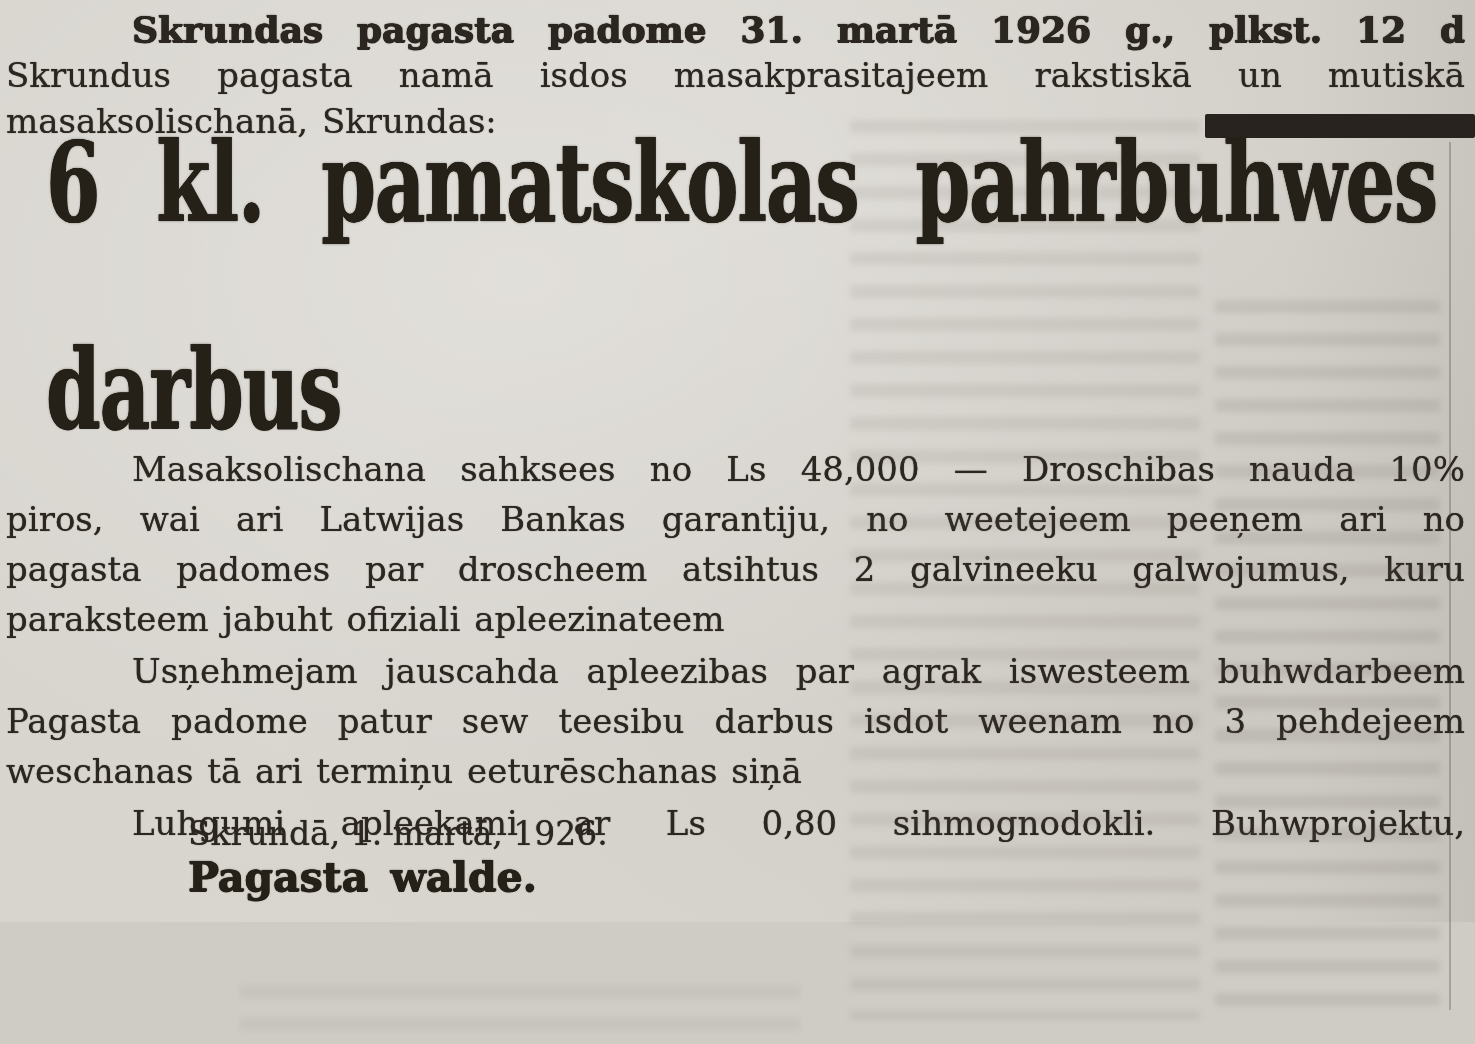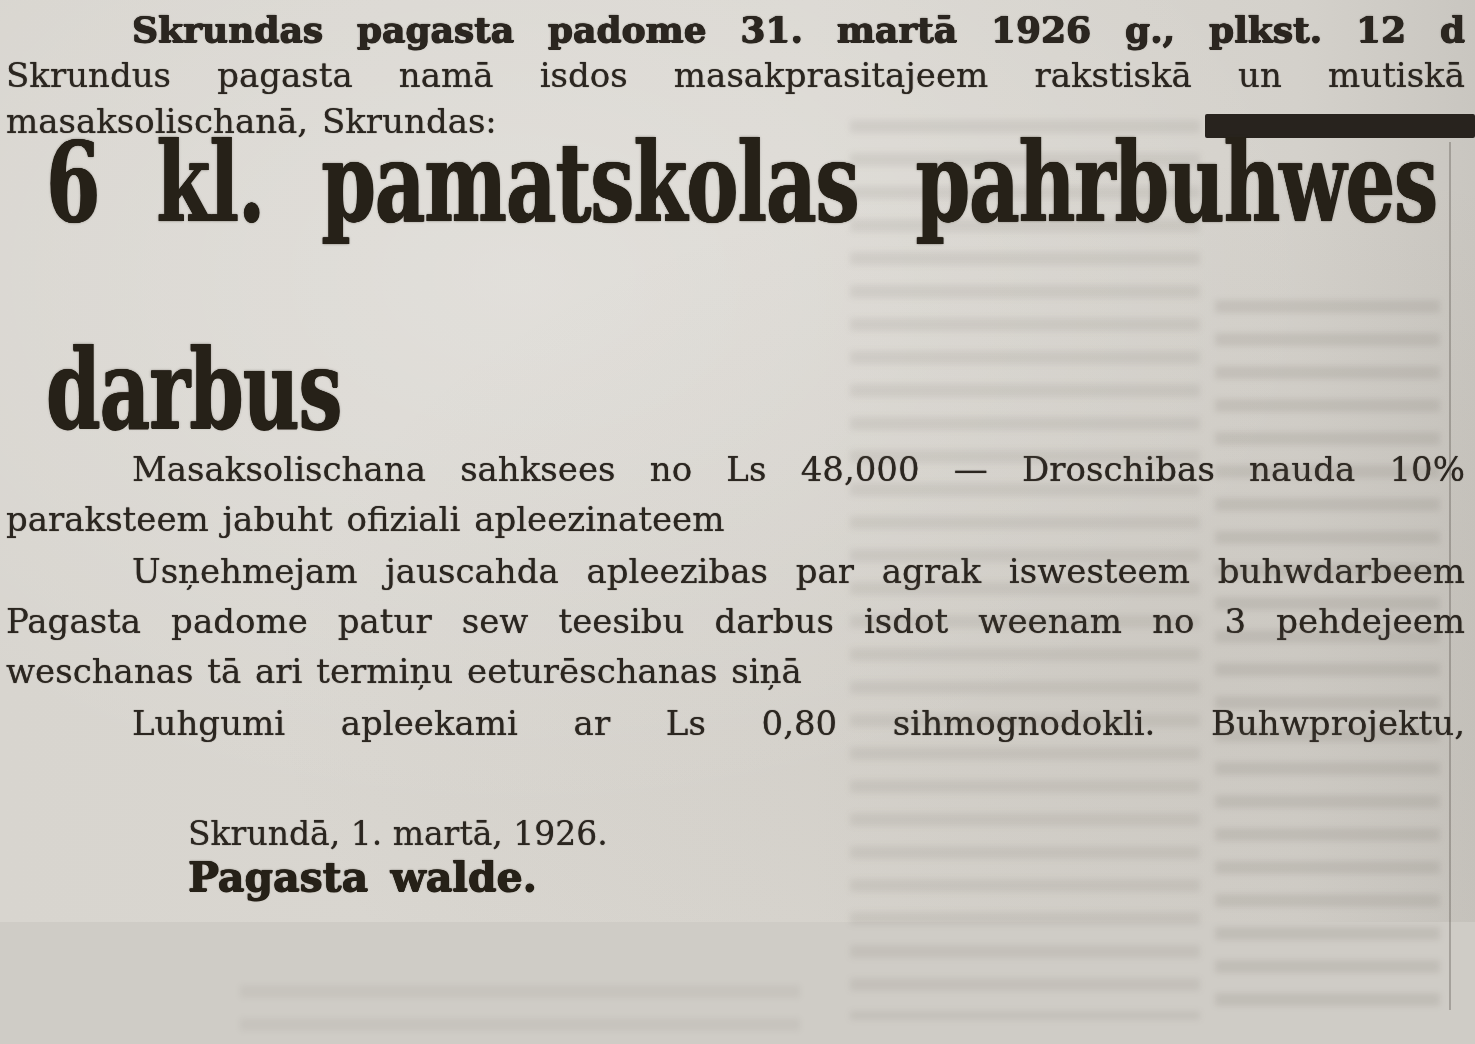--- a/index.html
+++ b/index.html
@@ -104,20 +104,22 @@
     <div class="line fill ink">Skrundus pagasta namā isdos masakprasitajeem rakstiskā un mutiskā</div>
     <div class="line ink">masaksolischanā, Skrundas:</div>
   </div>
 
   <h1 class="headline ink-heavy">6 kl. pamatskolas pahrbuhwes darbus</h1>
 
   <div class="body-copy">
 
     <div class="para">
       <div class="line fill indent ink">Masaksolischana sahksees no Ls 48,000 — Droschibas nauda 10%</div>
+      <div class="line fill ink">piros, wai ari Latwijas Bankas garantiju, no weetejeem peeņem ari no</div>
+      <div class="line fill ink">pagasta padomes par droscheem atsihtus 2 galvineeku galwojumus, kuru</div>
       <div class="line ink">paraksteem jabuht ofiziali apleezinateem</div>
     </div>
 
 
     <div class="para gap">
       <div class="line fill indent ink">Usņehmejam jauscahda apleezibas par agrak iswesteem buhwdarbeem</div>
       <div class="line fill ink">Pagasta padome patur sew teesibu darbus isdot weenam no 3 pehdejeem</div>
       <div class="line ink">weschanas tā ari termiņu eeturēschanas siņā</div>
     </div>
 

